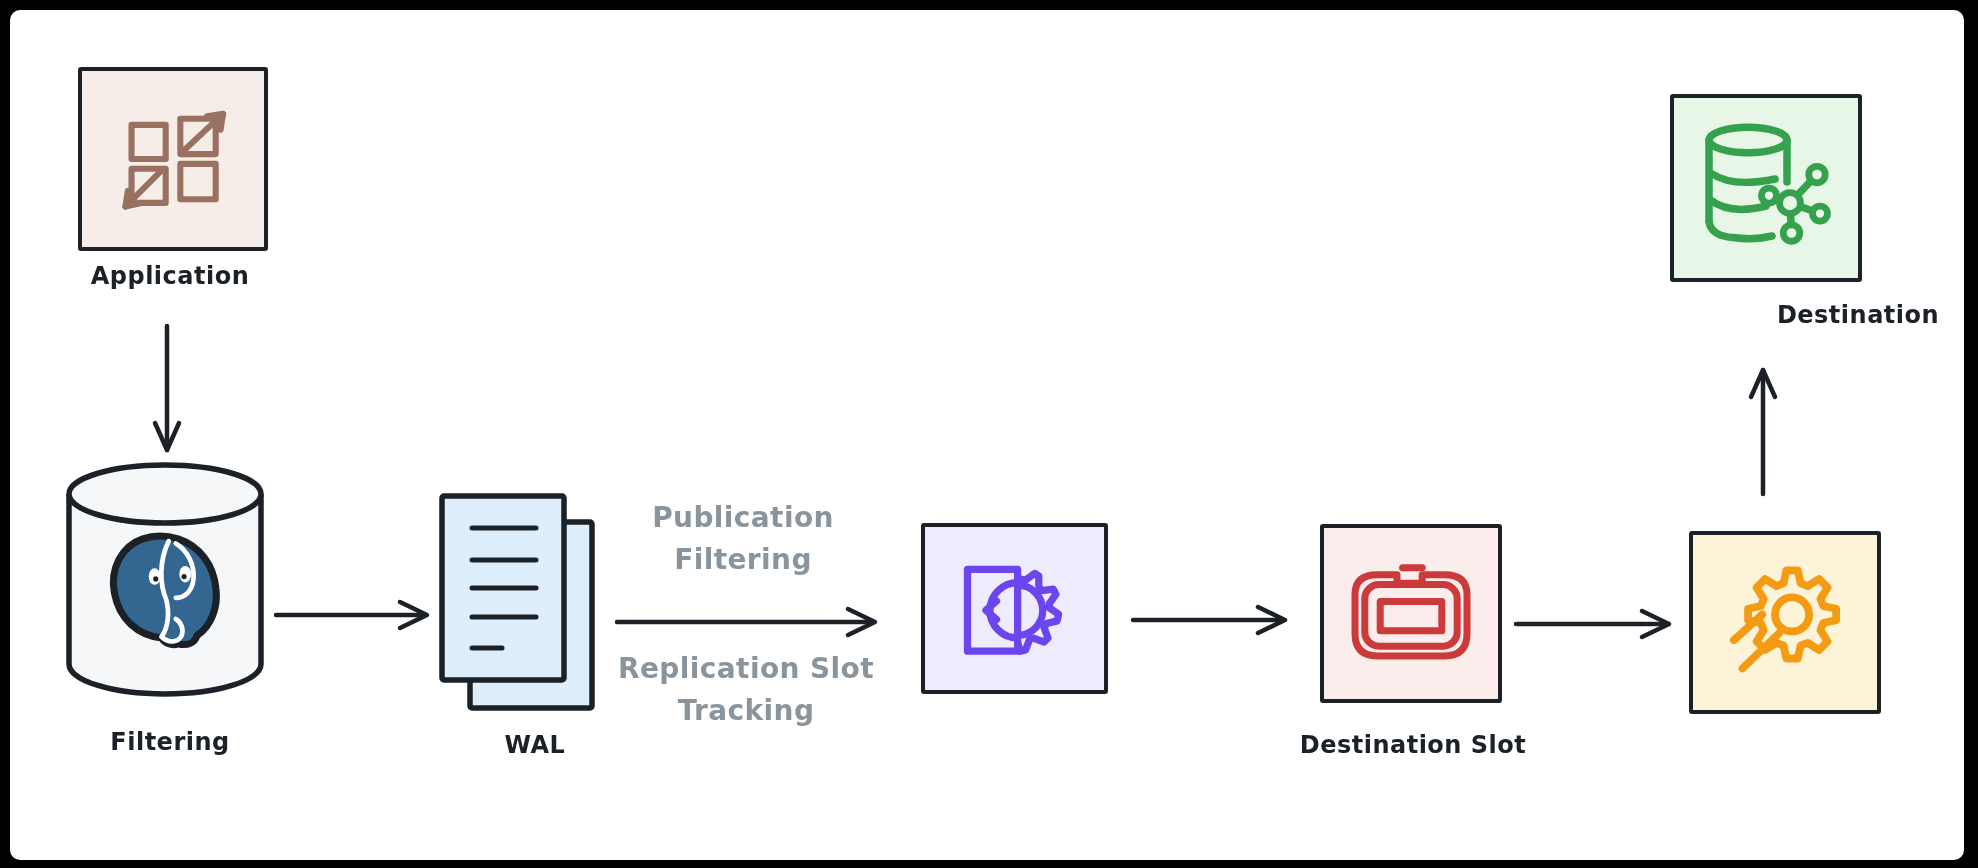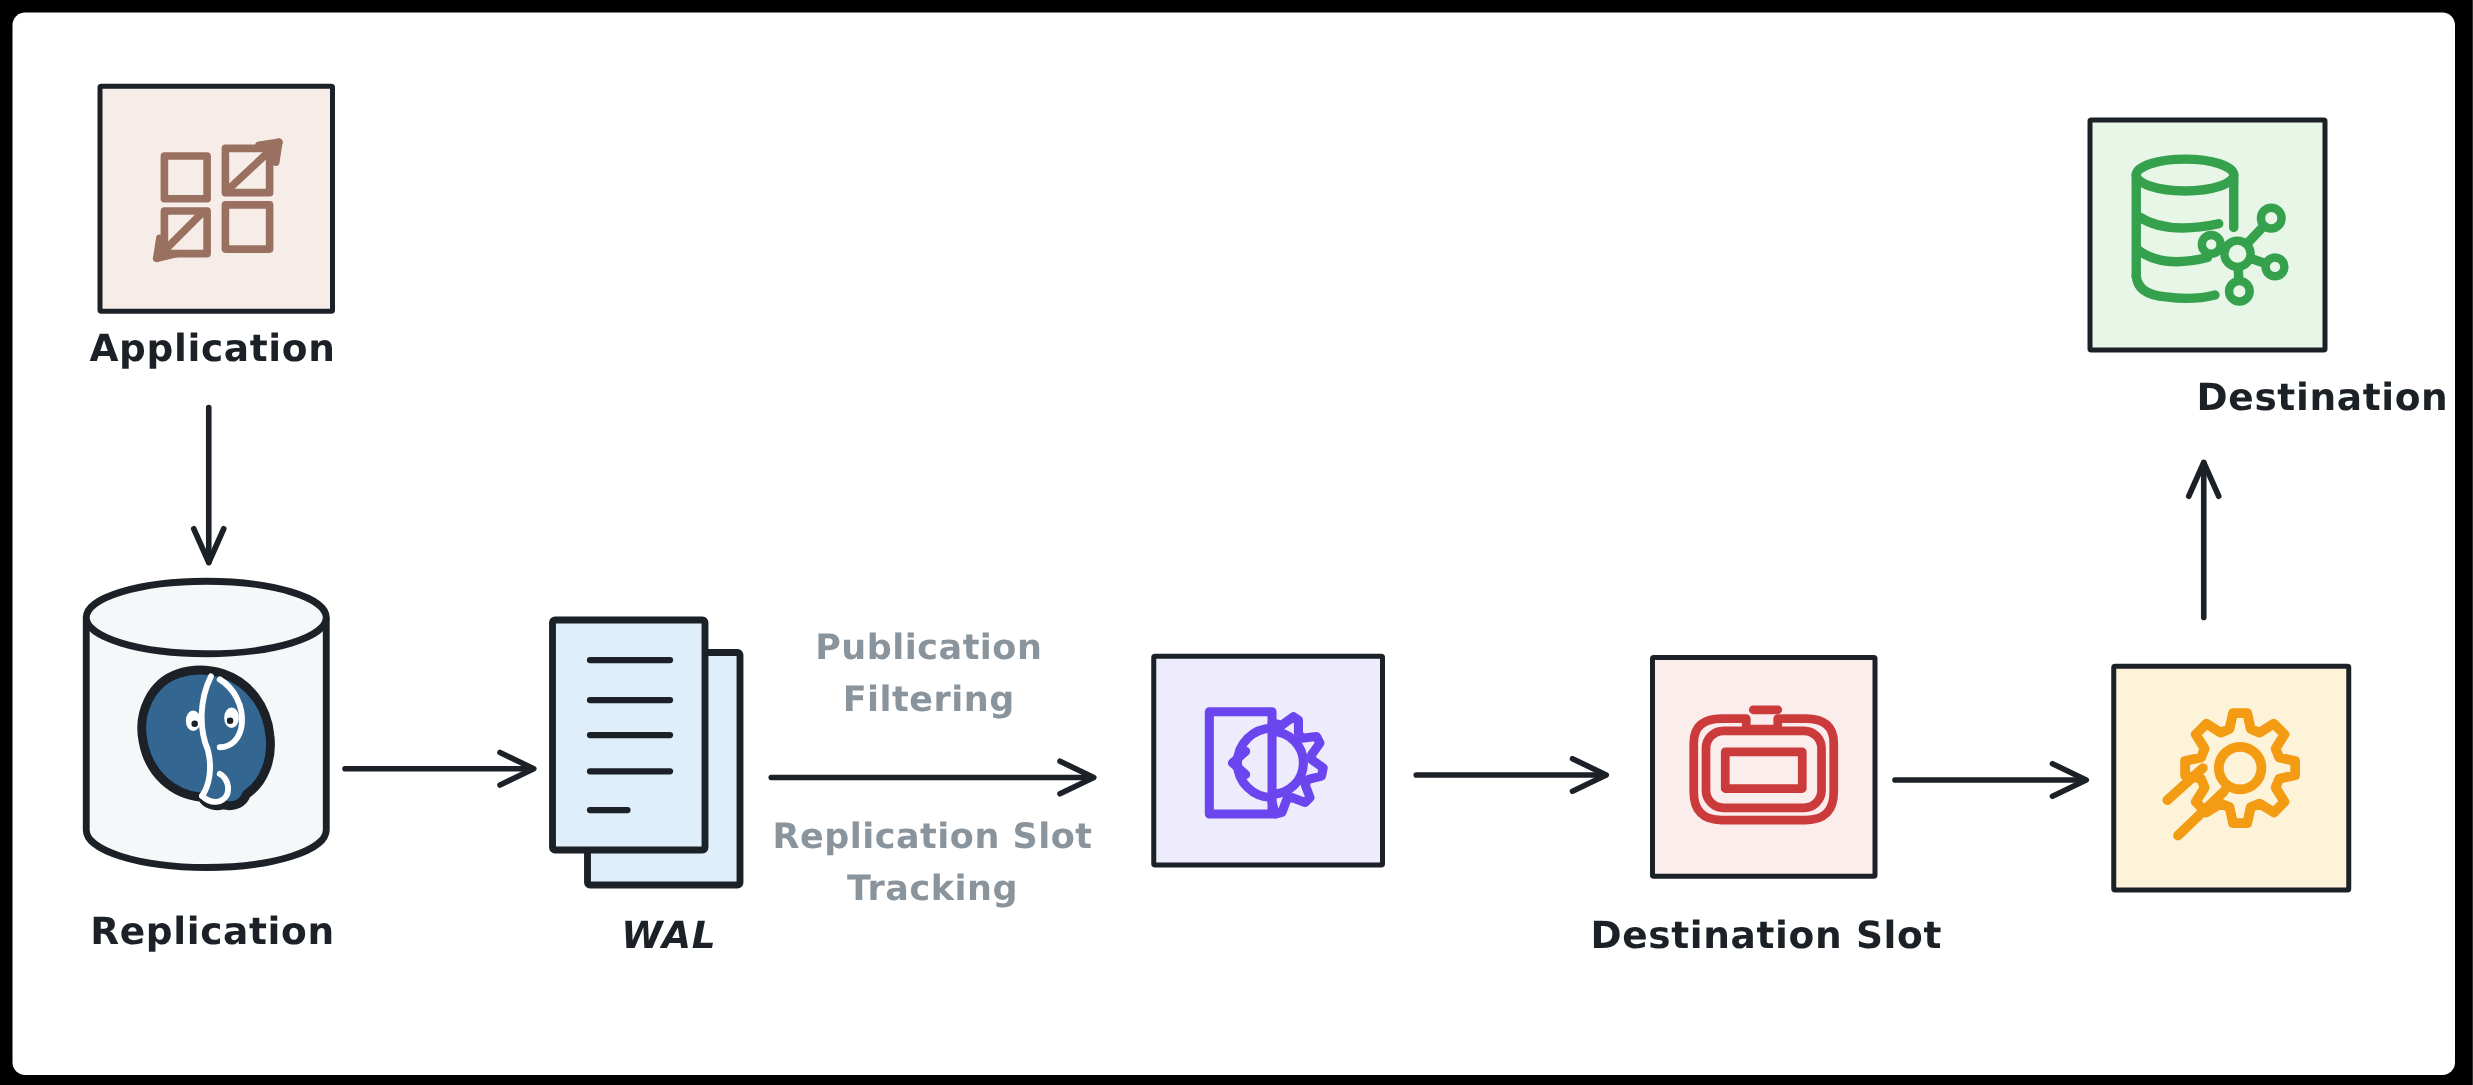--- a/index.html
+++ b/index.html
@@ -18,24 +18,24 @@
     position:absolute;left:10px;top:10px;width:1954px;height:850px;
     background:var(--color-surface);border-radius:10px;
   }
   .node.box{
     position:absolute;display:flex;align-items:center;justify-content:center;
     border:4px solid var(--color-ink);border-radius:3px;box-sizing:border-box;
   }
   svg.bare{position:absolute;}
   .label{
     position:absolute;text-align:center;
-    font-size:30px;font-weight:600;letter-spacing:.5px;
+    font-size:24px;font-weight:600;letter-spacing:.5px;
     color:var(--color-ink);
   }
-  .label.slanted{font-style:italic;}
+  .label.slanted{}
   .edge-label{
     position:absolute;text-align:center;
     font-size:28px;font-weight:600;letter-spacing:.4px;line-height:1.5;
     color:var(--color-muted);
   }
   .arrows{position:absolute;left:0;top:0;pointer-events:none;}
   .arrows path{stroke:var(--color-ink);stroke-width:4.5;fill:none;stroke-linecap:round;stroke-linejoin:round;}
 </style>
 </head>
 <body>
@@ -97,21 +97,21 @@
         <path d="M54 12 C46 28 46 48 52 62 C55 74 53 86 48 93"></path>
         <path d="M60 14 C70 20 76 32 75 44 C74 54 68 60 60 60"></path>
         <path d="M48 93 C54 99 62 98 65 92 C67 86 64 80 60 78"></path>
       </g>
       <ellipse cx="42" cy="42" rx="5" ry="7" fill="#ffffff"></ellipse>
       <ellipse cx="68" cy="40" rx="5" ry="7" fill="#ffffff"></ellipse>
       <circle cx="43" cy="44" r="2.2" fill="var(--color-ink)"></circle>
       <circle cx="67" cy="42" r="2.2" fill="var(--color-ink)"></circle>
     </g>
   </svg>
-  <div class="label" style="left:20px;top:728px;width:300px">Replication</div>
+  <div class="label" style="left:20px;top:728px;width:300px">Filtering</div>
 
   <svg class="bare" style="left: 438px; top: 492px; --fill: #DEEEFA;" width="160" height="222" viewBox="0 0 160 222">
     <g stroke="var(--color-ink)" stroke-width="5.5" fill="var(--fill)" stroke-linejoin="round">
       <rect x="32" y="30" width="122" height="186" rx="2"></rect>
       <rect x="4" y="4" width="122" height="184" rx="2"></rect>
     </g>
     <g stroke="var(--color-ink)" stroke-width="5" stroke-linecap="round">
       <path d="M34 36 L98 36"></path>
       <path d="M34 68 L98 68"></path>
       <path d="M34 96 L98 96"></path>

